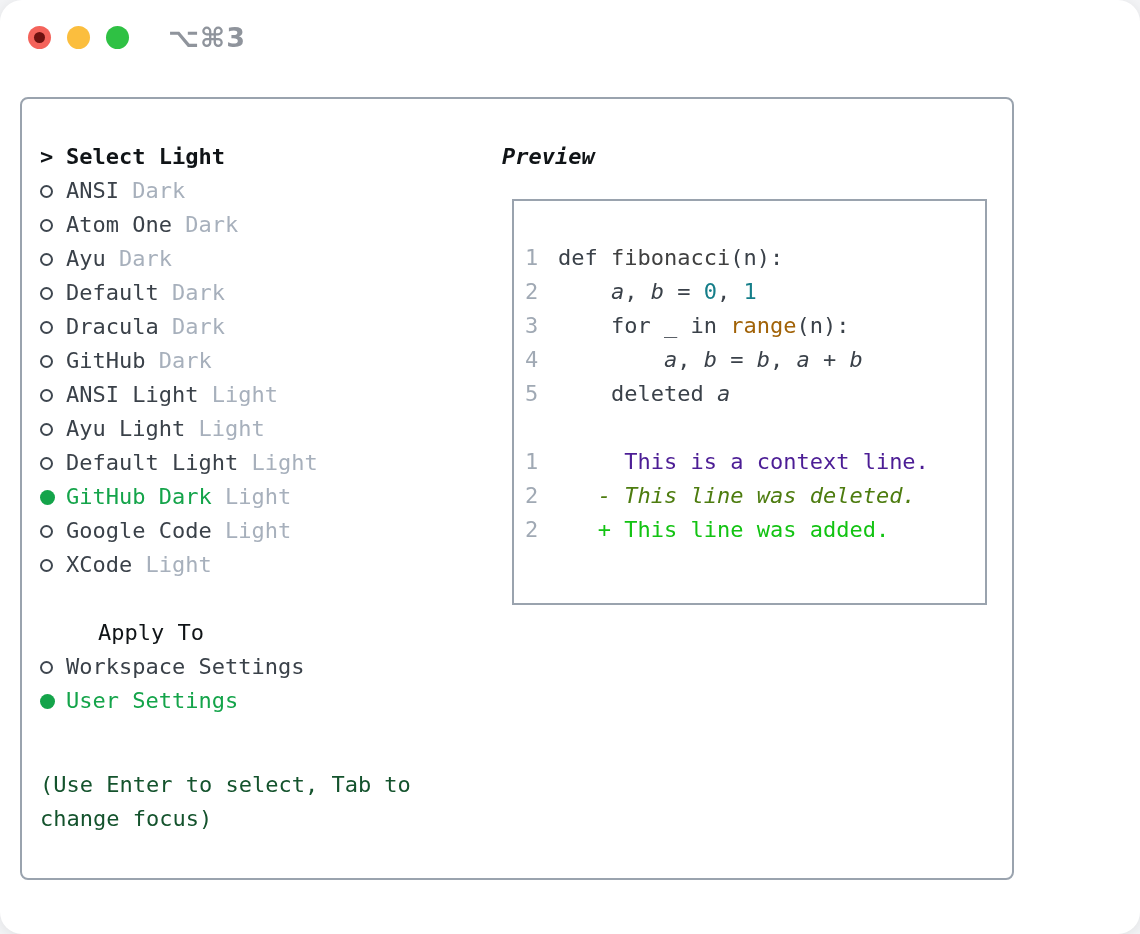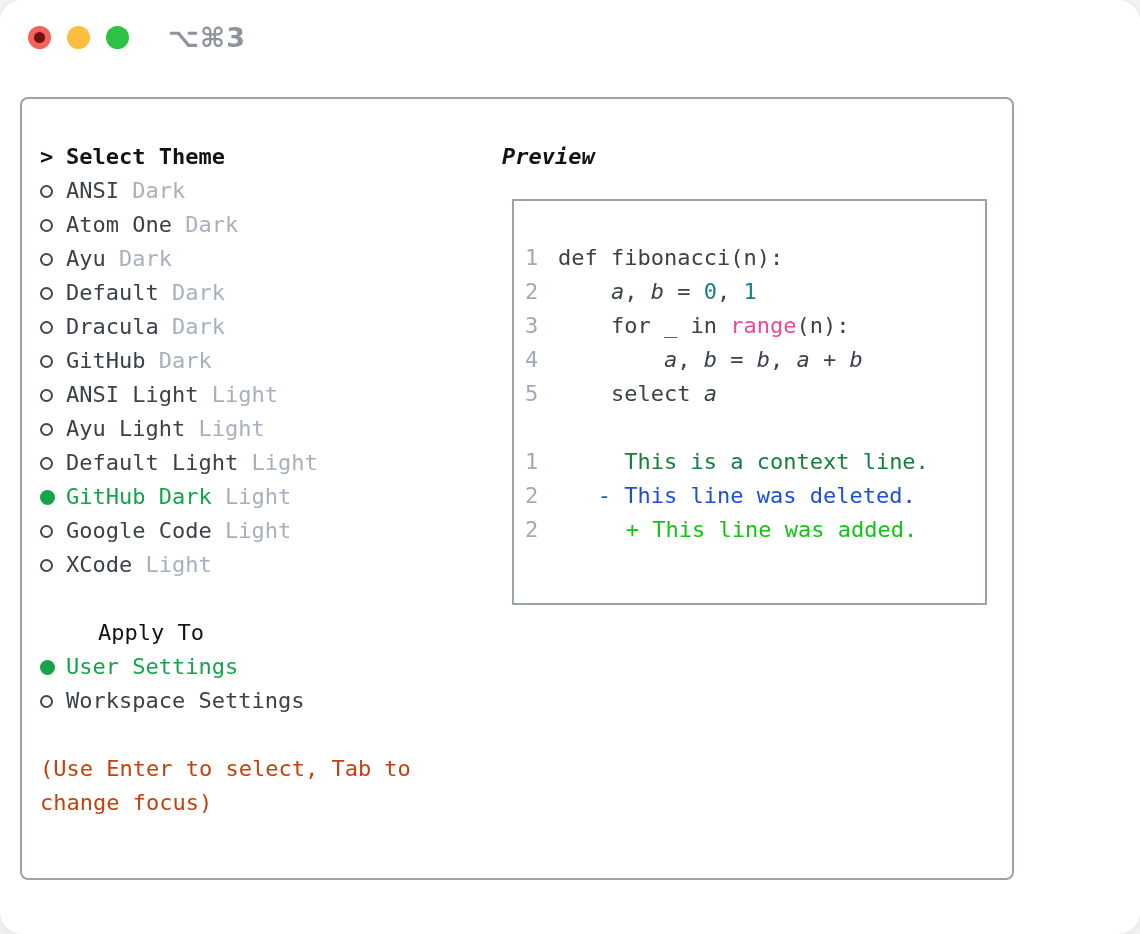--- a/index.html
+++ b/index.html
@@ -40,57 +40,57 @@
     width: 13px; height: 13px; border: 2px solid #3f4750; border-radius: 50%;
     display: inline-block;
   }
   .radio.on { width: 15px; height: 15px; border: none; background: #14a44a; }
   .heading { font-weight: bold; color: #101417; }
   .subheading { color: #101417; margin-left: 32px; }
   .item-name { color: #3a4149; }
   .item-name.sel { color: #14a44a; }
   .variant { color: #a7b0bc; text-align: center; }
   .spacer { height: 34px; }
-  .hint { margin-top: 0; color: #c2410c; width: 420px; white-space: normal; }
+  .hint { margin-top: 16px; color: #14532d; width: 420px; white-space: normal; }
   
   .preview-heading-row { display: flex; height: 34px; align-items: center; font-style: italic; }
   .preview-box {
     margin-top: 25px; margin-left: 10px; width: 475px;
     border: 2px solid #9aa3ae; background: #fff;
     padding: 40px 10px 56px 11px;
   }
   .code-line { display: flex; height: 34px; white-space: pre; }
   .ln { display: inline-block; width: 33px; flex: 0 0 33px; color: #a0a9b4; }
   .tk-plain   { color: #3a4149; }
   .tk-fn      { color: #404040; }
   .tk-var     { color: #3a4149; font-style: italic; }
   .tk-num     { color: #157e89; }
-  .tk-builtin { color: #ec4899; }
-  .tk-context { color: #15803d; }
-  .tk-deleted { color: #1d4ed8; }
-  .tk-added   { color: #12c312; margin-left: 28px; }
+  .tk-builtin { color: #a16207; }
+  .tk-context { color: #4c1d95; }
+  .tk-deleted { color: #4d7c0f; font-style: italic; }
+  .tk-added   { color: #12c312; }
 </style>
 </head>
 <body>
 
 <div class="window">
 
   <div class="titlebar">
     <div class="traffic close"></div>
     <div class="traffic min"></div>
     <div class="traffic max"></div>
     <div class="win-title">⌥⌘3</div>
   </div>
 
   <div class="panel">
 
     <div class="col-left">
       <div class="row">
         <span class="lead"><span class="caret">&gt;</span></span>
-        <span class="heading">Select Theme</span>
+        <span class="heading">Select Light</span>
       </div>
 
       <div id="theme-list">
           <div class="row"><span class="lead"><span class="radio"></span></span><span class="item-name">ANSI</span><span class="variant"> Dark</span></div>
           <div class="row"><span class="lead"><span class="radio"></span></span><span class="item-name">Atom One</span><span class="variant"> Dark</span></div>
           <div class="row"><span class="lead"><span class="radio"></span></span><span class="item-name">Ayu</span><span class="variant"> Dark</span></div>
           <div class="row"><span class="lead"><span class="radio"></span></span><span class="item-name">Default</span><span class="variant"> Dark</span></div>
           <div class="row"><span class="lead"><span class="radio"></span></span><span class="item-name">Dracula</span><span class="variant"> Dark</span></div>
           <div class="row"><span class="lead"><span class="radio"></span></span><span class="item-name">GitHub</span><span class="variant"> Dark</span></div>
           <div class="row"><span class="lead"><span class="radio"></span></span><span class="item-name">ANSI Light</span><span class="variant"> Light</span></div>
@@ -102,40 +102,40 @@
         </div>
 
       <div class="spacer"></div>
 
       <div class="row">
         <span class="lead"></span>
         <span class="subheading">Apply To</span>
       </div>
 
       <div id="apply-list">
+          <div class="row"><span class="lead"><span class="radio"></span></span><span class="item-name">Workspace Settings</span></div>
           <div class="row"><span class="lead"><span class="radio on"></span></span><span class="item-name sel">User Settings</span></div>
-          <div class="row"><span class="lead"><span class="radio"></span></span><span class="item-name">Workspace Settings</span></div>
         </div>
 
       <div class="spacer"></div>
 
       <div class="hint">(Use Enter to select, Tab to change focus)</div>
     </div>
 
     <div class="col-right">
       <div class="preview-heading-row">
         <span class="heading">Preview</span>
       </div>
       <div class="preview-box">
         <div id="code-lines">
             <div class="code-line"><span class="ln">1</span><span class="tk-plain">def </span><span class="tk-fn">fibonacci</span><span class="tk-plain">(n):</span></div>
             <div class="code-line"><span class="ln">2</span><span class="tk-plain">    </span><span class="tk-var">a</span><span class="tk-plain">, </span><span class="tk-var">b</span><span class="tk-plain"> = </span><span class="tk-num">0</span><span class="tk-plain">, </span><span class="tk-num">1</span></div>
             <div class="code-line"><span class="ln">3</span><span class="tk-plain">    for _ in </span><span class="tk-builtin">range</span><span class="tk-plain">(n):</span></div>
             <div class="code-line"><span class="ln">4</span><span class="tk-plain">        </span><span class="tk-var">a</span><span class="tk-plain">, </span><span class="tk-var">b</span><span class="tk-plain"> = </span><span class="tk-var">b</span><span class="tk-plain">, </span><span class="tk-var">a</span><span class="tk-plain"> + </span><span class="tk-var">b</span></div>
-            <div class="code-line"><span class="ln">5</span><span class="tk-plain">    select </span><span class="tk-var">a</span></div>
+            <div class="code-line"><span class="ln">5</span><span class="tk-plain">    deleted </span><span class="tk-var">a</span></div>
             <div class="code-line"><span class="ln"></span></div>
             <div class="code-line"><span class="ln">1</span><span class="tk-context">     This is a context line.</span></div>
             <div class="code-line"><span class="ln">2</span><span class="tk-plain">   </span><span class="tk-deleted">- This line was deleted.</span></div>
             <div class="code-line"><span class="ln">2</span><span class="tk-plain">   </span><span class="tk-added">+ This line was added.</span></div>
           </div>
       </div>
     </div>
 
   </div>
 </div>

